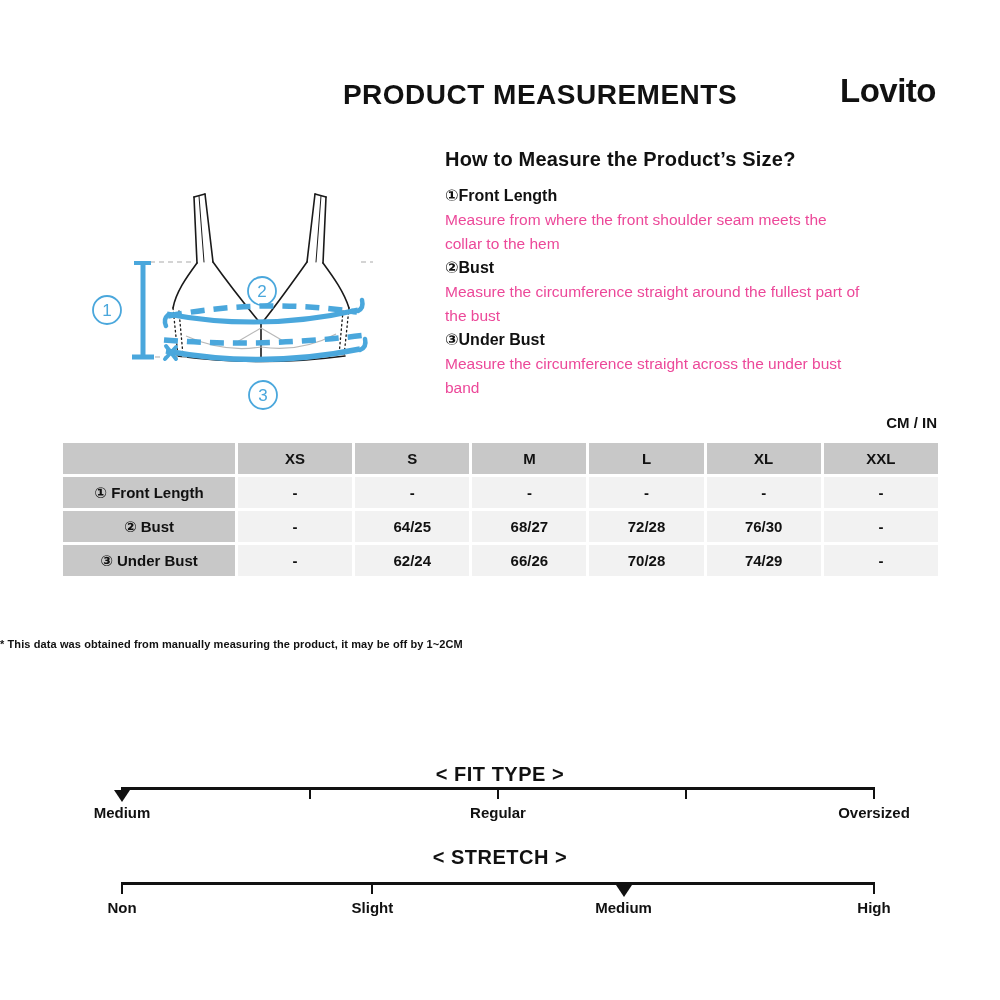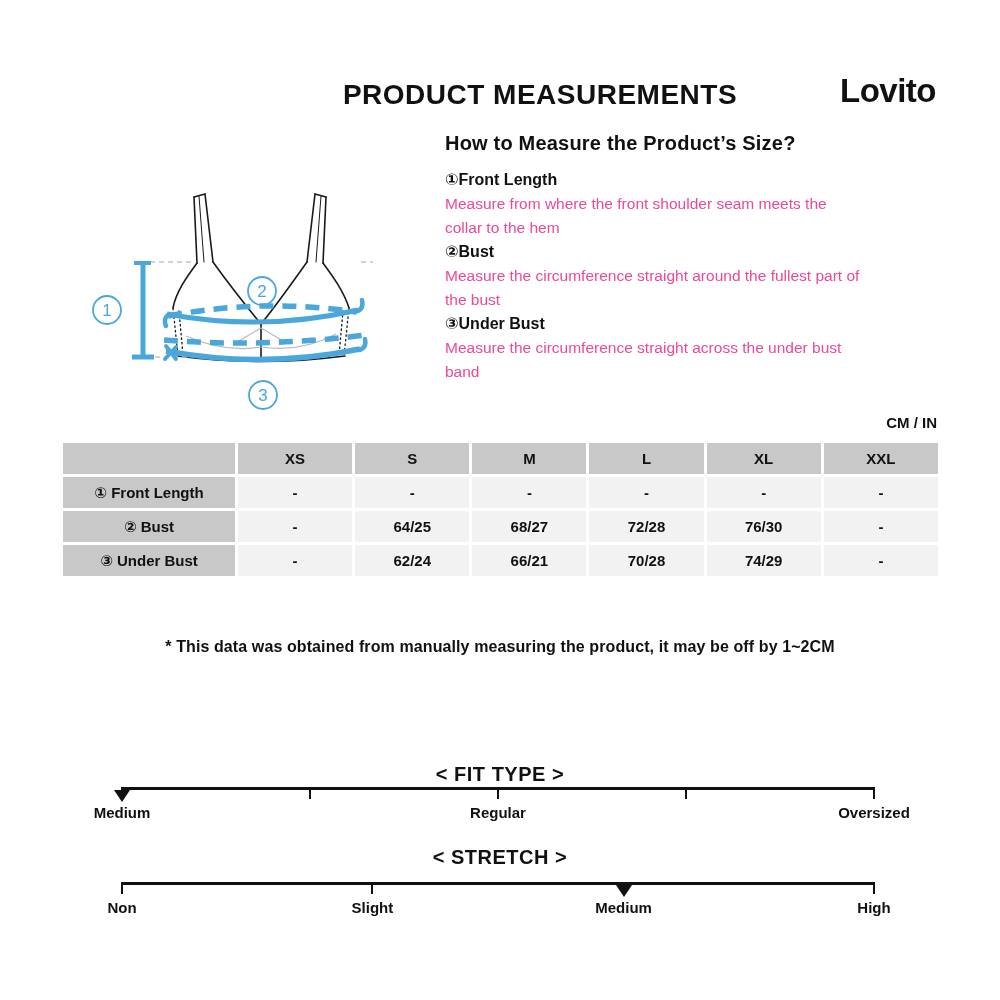--- a/index.html
+++ b/index.html
@@ -9,37 +9,37 @@
 
   
   .page-title { position:absolute; top:79px; left:0; width:100%; text-align:center;
                 font-size:28px; font-weight:800; letter-spacing:.5px;margin-left:40px; }
   .brand-logo { position:absolute; top:72px; right:64px; font-size:33px; font-weight:800; letter-spacing:-.5px; }
 
   
   .bra-svg { position:absolute; left:80px; top:150px; }
 
   
-  .howto { position:absolute; left:445px; top:132px; width:490px; }
+  .howto { position:absolute; left:445px; top:148px; width:490px; }
   .howto-title { font-size:20px; font-weight:700; margin:0 0 13px 0; letter-spacing:.2px; }
   .howto-label { font-size:16px; font-weight:700; line-height:24px; }
   .howto-desc  { font-size:15.5px; color:#ec4899; line-height:24px; white-space:pre-line; }
 
   
   .units-label { position:absolute; top:414px; right:63px; font-size:15px; font-weight:700; }
   .size-table { position:absolute; left:60px; top:440px; width:881px;
                 border-collapse:separate; border-spacing:3px; table-layout:fixed; }
   .size-table th, .size-table td { height:31px; font-size:15px; font-weight:700;
                 text-align:center; vertical-align:middle; padding:0; }
   .head-cell, .label-cell { background:#c8c8c8; }
   .data-cell { background:#f2f2f2; }
   .label-cell { text-align:left; padding-left:13px; font-size:15.5px; }
 
-  .disclaimer { position:absolute; top:638px; left:0; width:100%; text-align:center;
-                font-size:16px; font-weight:700; letter-spacing:.1px; }
+  .disclaimer { position:absolute; top:638px; left:0; width:100%; 
+                font-size:11px; font-weight:700; letter-spacing:.1px; }
 
   
   .scale-title { position:absolute; left:0; width:100%; text-align:center;
                  font-size:20px; font-weight:800; letter-spacing:.5px; }
   #fit-type-title { top:750px;margin-top:13px; }
   #stretch-title  { top:846px; }
   .scale { position:absolute; left:122px; width:752px; height:42px; }
   #fit-type-scale { top:787px; }
   #stretch-scale  { top:882px; }
   .scale-line { position:absolute; left:0; right:0; top:0; height:3px; background:#111; }
@@ -169,21 +169,21 @@
           <td class="data-cell">64/25</td>
           <td class="data-cell">68/27</td>
           <td class="data-cell">72/28</td>
           <td class="data-cell">76/30</td>
           <td class="data-cell">-</td>
         </tr>
         <tr>
           <th class="label-cell">③ Under Bust</th>
           <td class="data-cell">-</td>
           <td class="data-cell">62/24</td>
-          <td class="data-cell">66/21</td>
+          <td class="data-cell">66/26</td>
           <td class="data-cell">70/28</td>
           <td class="data-cell">74/29</td>
           <td class="data-cell">-</td>
         </tr>
       </tbody>
   </table>
 
   <div class="disclaimer">* This data was obtained from manually measuring the product, it may be off by 1~2CM</div>
 
   <div class="scale-title" id="fit-type-title">&lt; FIT TYPE &gt;</div>

